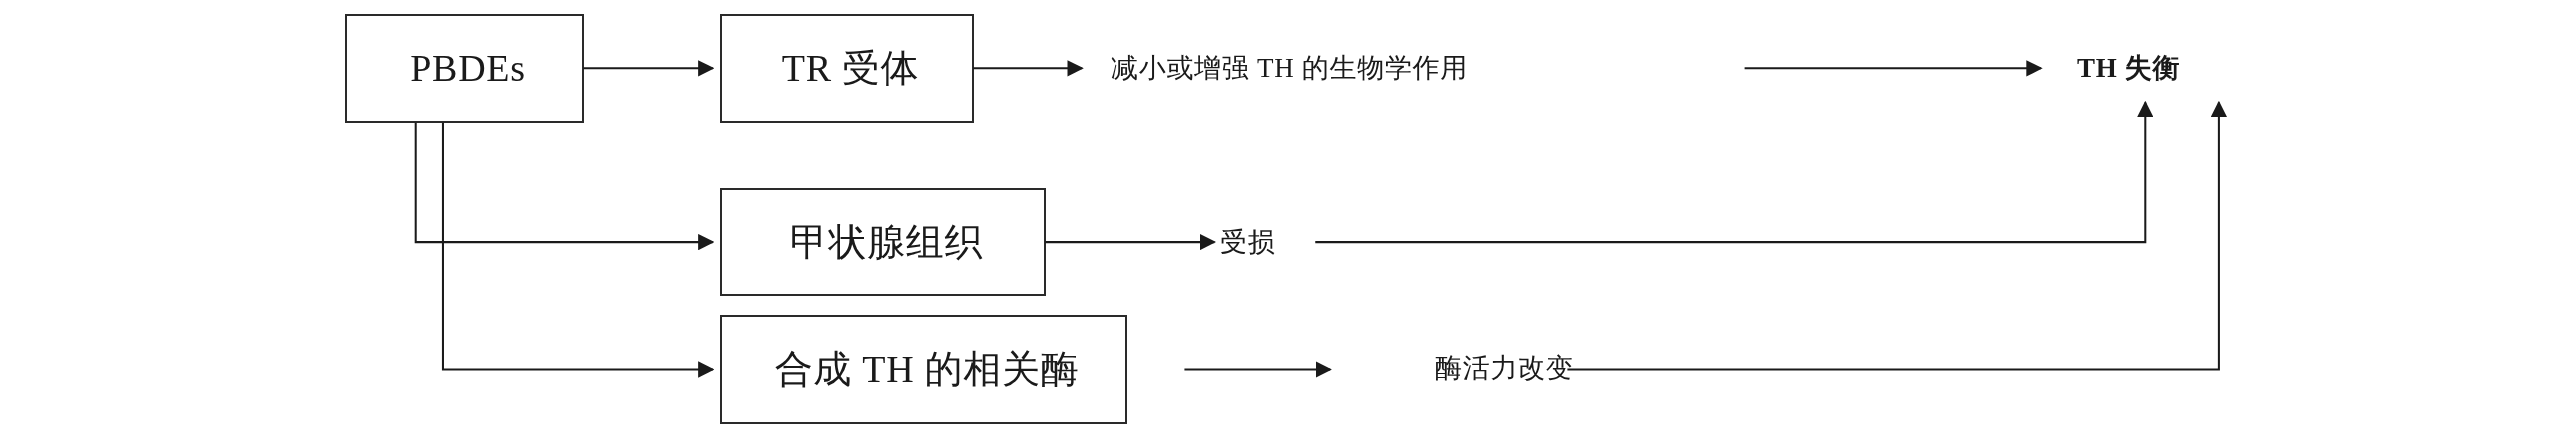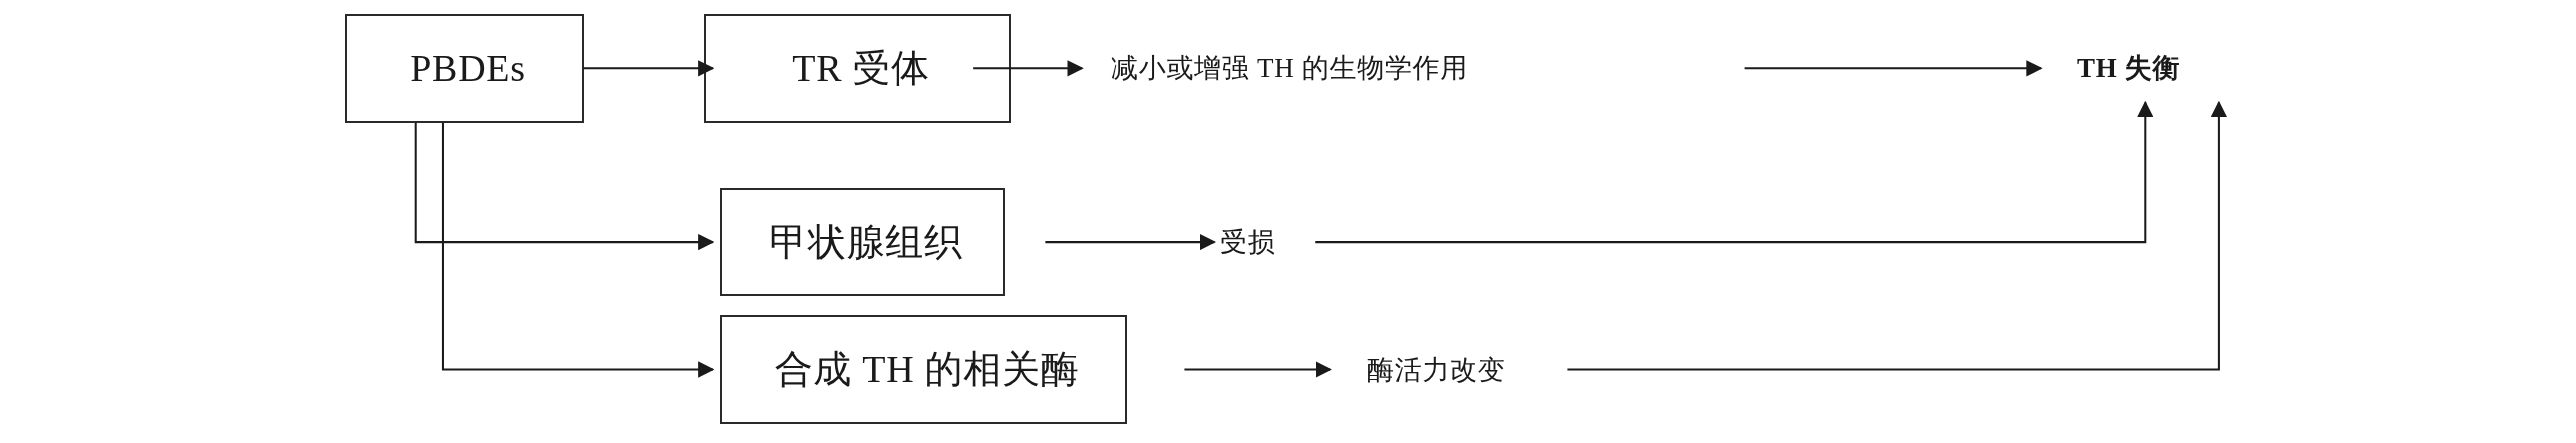--- a/index.html
+++ b/index.html
@@ -46,28 +46,28 @@
     pointer-events: none;
   }
   .arrow-layer polyline,
   .arrow-layer line {
     stroke: #1a1a1a;
     stroke-width: 3;
     fill: none;
   }
   
   #box-pbdes    { left: 345px;  top: 13.6px;  width: 239px; height: 109px; }
-  #box-tr       { left: 704px; top: 13.6px;  width: 307px; height: 109px; }
-  #box-thyroid  { left: 720px; top: 188px; width: 285px; height: 108px; }
+  #box-tr       { left: 720px; top: 13.6px;  width: 254px; height: 109px; }
+  #box-thyroid  { left: 720px; top: 188px; width: 326px; height: 108px; }
   #box-enzyme   { left: 720px; top: 315px; width: 407px; height: 109px; }
   
   #label-effect        { left: 1099px; top: 46px;  }
   #label-th-imbalance  { left: 2065px; top: 46px; font-weight: bold;  }
   #label-damaged       { left: 1208px; top: 220px; }
-  #label-enzyme-change { left: 1355px; top: 348px; }
+  #label-enzyme-change { left: 1423px; top: 348px; font-family: Liberation Mono, monospace; }
 </style>
 </head>
 <body>
 
 <div class="canvas">
 
   <div class="node-box" id="box-pbdes">
     <span>PBDEs</span>
   </div>
 

